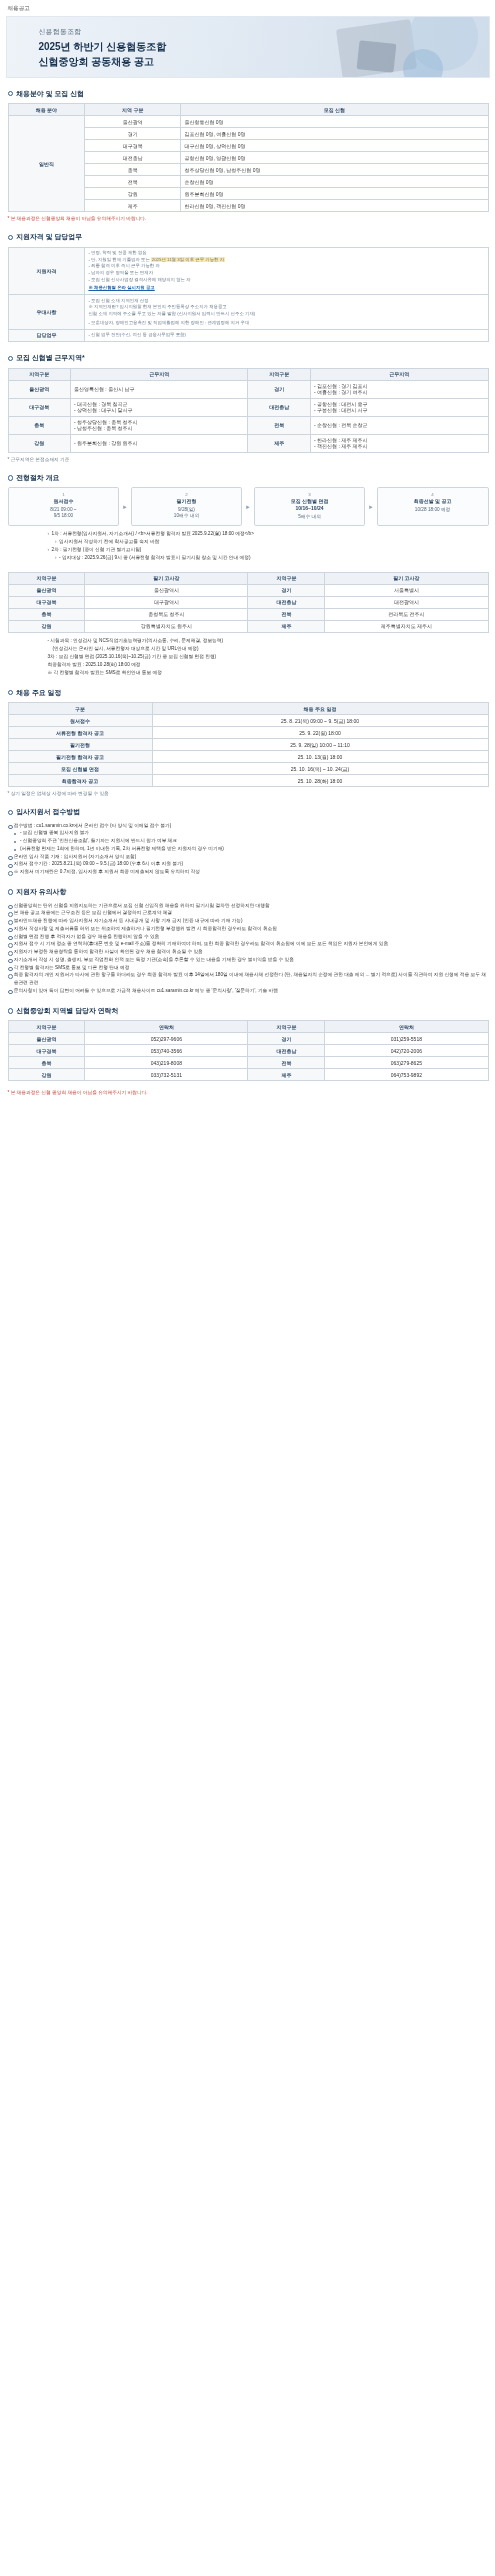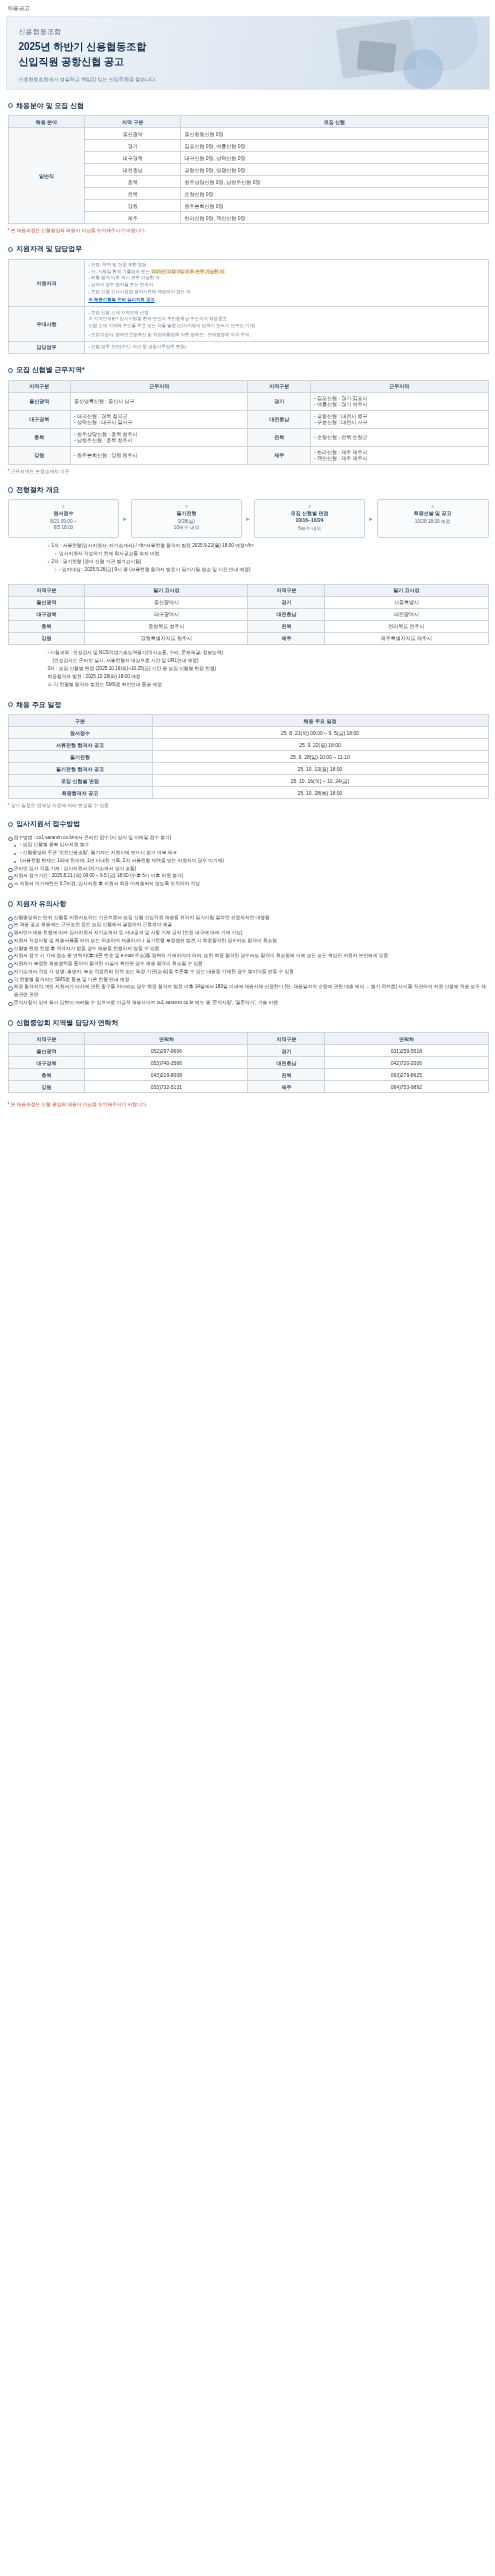--- a/index.html
+++ b/index.html
@@ -9,23 +9,24 @@
     font-family: "Liberation Sans", sans-serif;
     width: 496px;
     color: #333;
   }
   .page { width: 496px; padding: 0 0 12.5px 0; }
   .top-label {
     font-size: 5.6px; color: #555; padding: 5px 7.5px 2.5px 7.5px;
   }
   
   .hero {
-    margin: 0 6.2px; height: 74px; position: relative; overflow: hidden;
+    margin: 0 6.2px; height: 62px; position: relative; overflow: hidden;
     background: linear-gradient(100deg, #eef3f8 0%, #dfe8f2 55%, #cfdcea 100%);
     border: 0.6px solid #e2e8ef;
+    padding-left: 20px;
   }
   .hero-deco1 {
     position: absolute; right: 11.2px; top: -15px; width: 69px; height: 69px;
     border-radius: 50%; background: #b9cfe4; opacity: .55;
   }
   .hero-deco2 {
     position: absolute; right: 46px; top: 32px; width: 40px; height: 40px;
     border-radius: 50%; background: #8fb4d4; opacity: .45;
   }
   .hero-deco3 {
@@ -114,21 +115,21 @@
   <div class="top-label">채용공고</div>
 
   <div class="hero">
     <div class="hero-deco3"></div>
     <div class="hero-deco4"></div>
     <div class="hero-deco1"></div>
     <div class="hero-deco2"></div>
     <div class="hero-text">
       <div class="hero-sub">신용협동조합</div>
       <div class="hero-t1">2025년 하반기 신용협동조합</div>
-      <div class="hero-t2">신입직원 공항신협 공고</div>
+      <div class="hero-t2">신협중앙회 공동채용 공고</div>
       <div class="hero-note">신용협동조합에서 성실하고 책임감 있는 신입직원을 찾습니다.</div>
     </div>
   </div>
 
   <div class="section">
     <div class="sec-head">
       <span class="sec-dot"></span>
       <span class="sec-title">채용분야 및 모집 신협</span>
     </div>
     <table class="grid">

